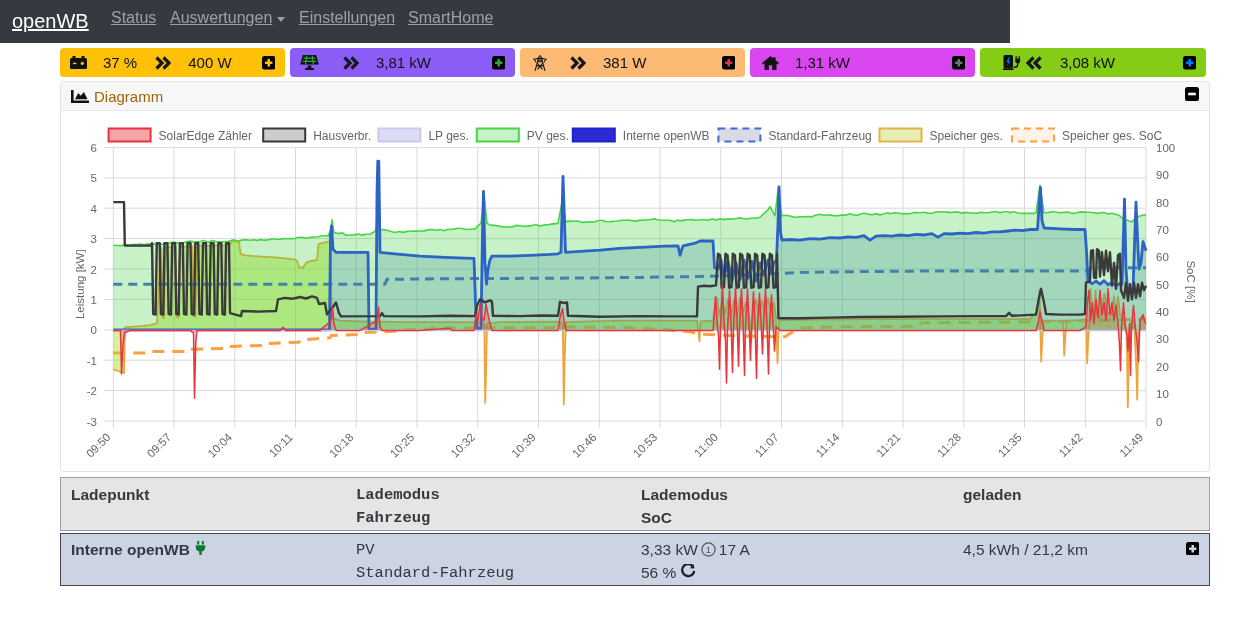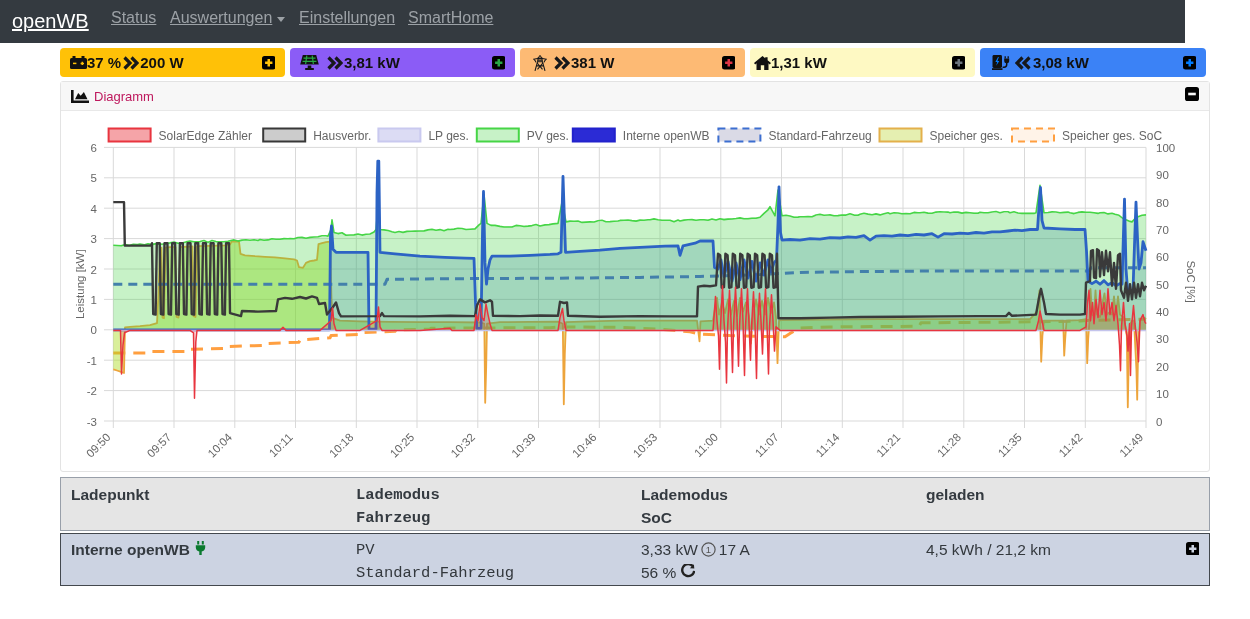--- a/index.html
+++ b/index.html
@@ -1,50 +1,50 @@
 <!DOCTYPE html>
 <html><head><meta charset="utf-8"><style>
 * { margin:0; padding:0; box-sizing:border-box; }
 body { width:1250px; height:619px; background:#fff; font-family:"Liberation Sans",sans-serif; position:relative; overflow:hidden; }
-.nav { position:absolute; left:0; top:0; width:1185px; height:43px; background:#343a40; }
+.nav { position:absolute; left:0; top:0; width:1010px; height:43px; background:#343a40; }
 .brand { position:absolute; left:12px; top:10px; color:#fff; font-size:20px; text-decoration:underline; }
 .nlink { position:absolute; top:9px; font-size:16px; color:#9ca1a6; text-decoration:underline; }
 .caret { display:inline-block; width:0; height:0; border-left:4.5px solid transparent; border-right:4.5px solid transparent; border-top:5px solid #9ca1a6; margin-left:5px; margin-bottom:1px; }
 .btn { position:absolute; top:48px; height:29px; border-radius:4px; display:flex; align-items:center; font-size:15px; color:#111; padding-left:10px; }
 .btn .sq { position:absolute; right:10px; top:7.5px; }
 .btn svg { flex:none; }
-.btn .t { margin:0 0; white-space:nowrap;font-weight:bold; }
+.btn .t { margin:0 16px; white-space:nowrap; }
 .card { position:absolute; left:60px; top:81px; width:1150px; height:391px; background:#fff; border:1px solid #e3e3e3; border-radius:3px; }
-.cardhead { position:absolute; left:0; top:0; width:100%; height:29px; background:#f7f7f7; border-bottom:1px solid #e8e8e8; display:flex; align-items:center; padding:0 10px; font-size:13px; color:#be185d; }
+.cardhead { position:absolute; left:0; top:0; width:100%; height:29px; background:#f7f7f7; border-bottom:1px solid #e8e8e8; display:flex; align-items:center; padding:0 10px; font-size:15px; color:#a16207; }
 .cardhead .ttl { margin-left:5px; }
 .mright { margin-left:auto; }
 .tbl { position:absolute; left:60px; width:1150px; font-size:15.5px; color:#33383d; }
 .tbl .c1 { position:absolute; left:10px; } .tbl .c2 { position:absolute; left:295px;font-family:Liberation Mono, monospace; }
-.tbl .c3 { position:absolute; left:580px; } .tbl .c4 { position:absolute; left:865px;text-align:right; }
+.tbl .c3 { position:absolute; left:580px; } .tbl .c4 { position:absolute; left:902px;text-align:right; }
 </style></head><body>
 <div class="nav">
   <span class="brand">openWB</span>
   <span class="nlink" style="left:111px">Status</span>
   <span class="nlink" style="left:170px">Auswertungen<span class="caret"></span></span>
   <span class="nlink" style="left:299px">Einstellungen</span>
   <span class="nlink" style="left:408px">SmartHome</span>
 </div>
 
 <div class="btn" style="left:60px;width:225px;background:#ffc107">
     <svg width="17" height="13" viewBox="0 0 17 13">
       <path d="M2.5 0h3v2h-3zM11.5 0h3v2h-3z" fill="#111"></path>
       <rect x="0" y="2" width="17" height="11" rx="1.6" fill="#111"></rect>
       <path d="M3 7.4h3.4" stroke="#ffc107" stroke-width="1.5"></path>
       <path d="M10.6 7.4h3.4M12.3 5.7v3.4" stroke="#ffc107" stroke-width="1.5"></path>
     </svg>
     <span class="t">37 %</span>
     <svg width="17" height="14" viewBox="0 0 17 14" style="margin:0 1px">
       <path d="M2.5 1.5L8 7l-5.5 5.5M9.5 1.5L15 7l-5.5 5.5" fill="none" stroke="#16181b" stroke-width="3.2" stroke-linecap="butt" stroke-linejoin="miter"></path>
     </svg>
-    <span class="t">200 W</span>
+    <span class="t">400 W</span>
     <span class="sq"><svg width="13.5" height="13.5" viewBox="0 0 14 14">
         <rect x="0" y="0" width="14" height="14" rx="2.6" fill="#000"></rect>
         <path d="M3.2 7h7.6M7 3.2v7.6" stroke="#ffc107" stroke-width="2.6"></path>
       </svg></span>
   </div>
 <div class="btn" style="left:290px;width:225px;background:#8b5cf6">
     <svg width="19" height="15" viewBox="0 0 19 15">
       <g fill="#111">
         <path d="M2.8 0h13.4l2.6 9.5H.2z"></path>
         <rect x="7.7" y="10.5" width="3.6" height="3"></rect>
@@ -75,31 +75,31 @@
     <span class="t" style="margin-left:5px"></span>
     <svg width="17" height="14" viewBox="0 0 17 14" style="margin:0 1px">
       <path d="M2.5 1.5L8 7l-5.5 5.5M9.5 1.5L15 7l-5.5 5.5" fill="none" stroke="#16181b" stroke-width="3.2" stroke-linecap="butt" stroke-linejoin="miter"></path>
     </svg>
     <span class="t">381 W</span>
     <span class="sq"><svg width="13.5" height="13.5" viewBox="0 0 14 14">
         <rect x="0" y="0" width="14" height="14" rx="2.6" fill="#000"></rect>
         <path d="M3.2 7h7.6M7 3.2v7.6" stroke="#dc3545" stroke-width="2.6"></path>
       </svg></span>
   </div>
-<div class="btn" style="left:750px;width:225px;background:#fef9c3;padding-left:4px">
+<div class="btn" style="left:750px;width:225px;background:#d946ef;padding-left:12px">
     <svg width="17" height="14" viewBox="0 0 17 14">
       <path d="M8.5 0L0 7l1.2 1.4L2.5 7.3V14h4.3V9.2h3.4V14h4.3V7.3l1.3 1.1L17 7 13.6 4.2V1.2h-2.4v1L8.5 0z" fill="#111"></path>
     </svg>
     <span class="t">1,31 kW</span>
     <span class="sq"><svg width="13.5" height="13.5" viewBox="0 0 14 14">
         <rect x="0" y="0" width="14" height="14" rx="2.6" fill="#000"></rect>
         <path d="M3.2 7h7.6M7 3.2v7.6" stroke="#6c757d" stroke-width="2.6"></path>
       </svg></span>
   </div>
-<div class="btn" style="left:980px;width:226px;background:#3b82f6;padding-left:12px">
+<div class="btn" style="left:980px;width:226px;background:#84cc16;padding-left:23px">
     <svg width="18" height="15" viewBox="0 0 18 15">
       <rect x="0.5" y="0" width="9.5" height="13" rx="1.4" fill="#111"></rect>
       <path d="M6 2L3.4 7h1.8l-1 3.8L7.3 6H5.4L6.9 2z" fill="#007bff"></path>
       <rect x="0" y="13.2" width="10.5" height="1.8" fill="#111"></rect>
       <path d="M13.2 1.2v2.4M16.2 1.2v2.4" stroke="#111" stroke-width="1.3"></path>
       <path d="M12.2 3.6h5v2.2a2.5 2.5 0 01-5 0z" fill="#111"></path>
       <path d="M14.7 6.5v3.1a2.6 2.6 0 01-2.6 2.6h-1.5" stroke="#111" stroke-width="1.5" fill="none"></path>
     </svg>
     <span class="t" style="margin:0 2px"></span>
     <svg width="17" height="14" viewBox="0 0 17 14" style="margin:0 1px">

